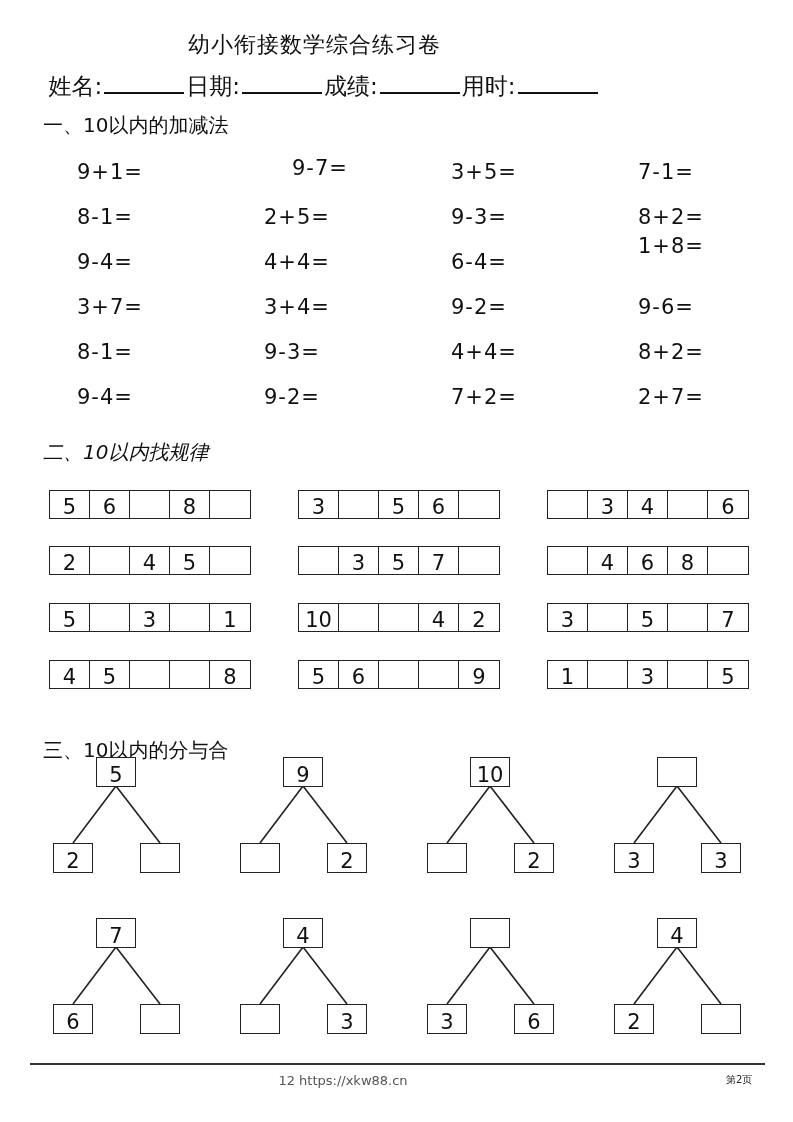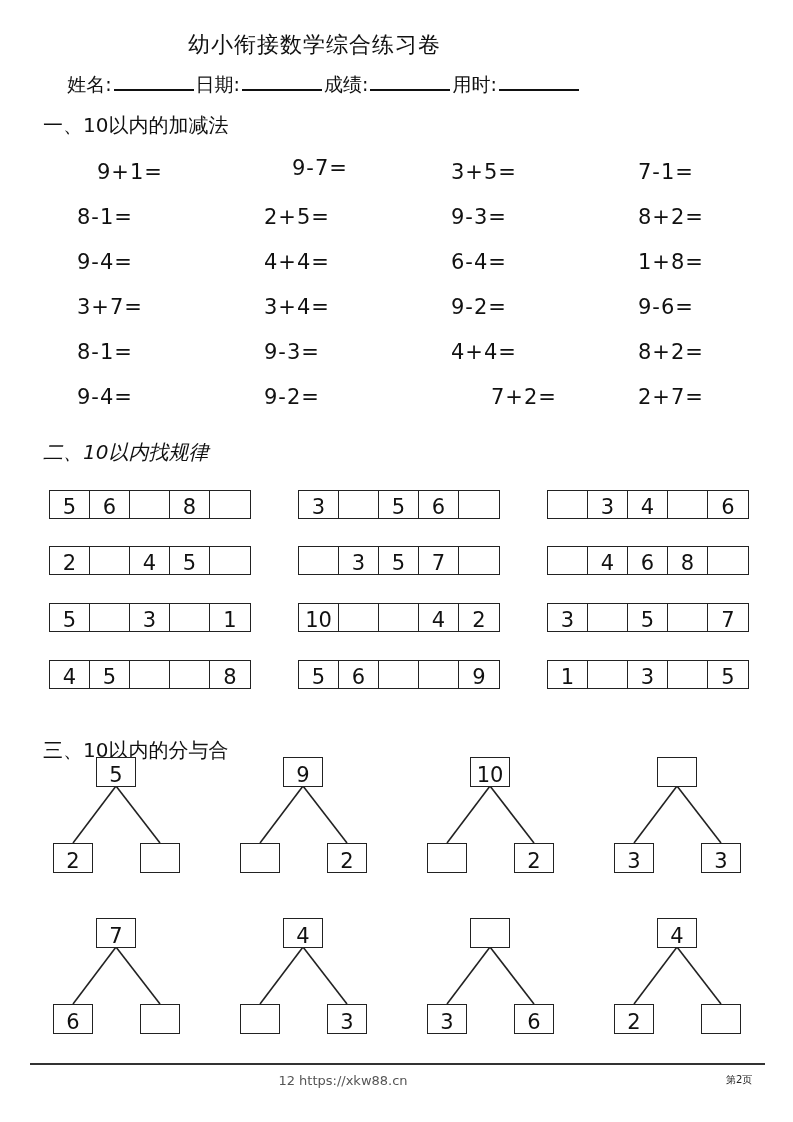--- a/index.html
+++ b/index.html
@@ -1,20 +1,20 @@
 <!DOCTYPE html>
 <html><head>
 <meta charset="utf-8">
 <style>
   html, body { margin: 0; padding: 0; background: #ffffff; }
   body { width: 793px; height: 1122px; position: relative; overflow: hidden;
          font-family: "DejaVu Sans", "Liberation Sans", sans-serif; color: #111; }
   .abs { position: absolute; }
   .title { top: 30px; left: 0; width: 629px; text-align: center; font-size: 22px; letter-spacing: 1px; }
-  .info { top: 71px; left: 0; width: 648px; text-align: center; font-size: 19px; }
+  .info { top: 71px; left: 0; width: 648px; text-align: center; font-size: 23px; }
   .info .blank { display: inline-block; width: 80px; border-bottom: 2px solid #111; height: 18px; vertical-align: baseline; margin: 0 2px; }
   .section-title { left: 43px; font-size: 20px; }
   .eq { font-size: 21px; letter-spacing: 1px; }
   .grid { display: flex; border: 1.5px solid #222; height: 29px; box-sizing: border-box; }
   .cell { width: 40px; height: 100%; border-right: 1.5px solid #222; box-sizing: border-box;
           font-size: 21px; display: flex; align-items: flex-end; justify-content: center; line-height: 1; padding-bottom: 0px; }
   .cell:last-child { border-right: none; }
   .tree { width: 130px; height: 120px; }
   .tree svg { position: absolute; left: 0; top: 0; }
   .tbox { position: absolute; width: 40px; height: 30px; border: 1.5px solid #222; box-sizing: border-box; background: #fff;
@@ -27,43 +27,43 @@
 <body>
 
 <div class="abs title">幼小衔接数学综合练习卷</div>
 
 <div class="abs info">
   <span>姓名:</span><span class="blank"></span><span>日期:</span><span class="blank"></span><span>成绩:</span><span class="blank"></span><span>用时:</span><span class="blank"></span>
 </div>
 
 <div class="abs section-title" style="top:112px;">一、10以内的加减法</div>
 <div id="s1">
-    <div class="abs eq" style="left: 77px; top: 160px; margin-left: 20px;">9+1=</div>
+    <div class="abs eq" style="left: 77px; top: 160px;">9+1=</div>
     <div class="abs eq" style="left: 264px; top: 156px; margin-left: 28px;">9-7=</div>
     <div class="abs eq" style="left: 451px; top: 160px;">3+5=</div>
     <div class="abs eq" style="left: 638px; top: 160px;">7-1=</div>
     <div class="abs eq" style="left: 77px; top: 205px;">8-1=</div>
     <div class="abs eq" style="left: 264px; top: 205px;">2+5=</div>
     <div class="abs eq" style="left: 451px; top: 205px;">9-3=</div>
     <div class="abs eq" style="left: 638px; top: 205px;">8+2=</div>
     <div class="abs eq" style="left: 77px; top: 250px;">9-4=</div>
     <div class="abs eq" style="left: 264px; top: 250px;">4+4=</div>
     <div class="abs eq" style="left: 451px; top: 250px;">6-4=</div>
-    <div class="abs eq" style="left: 638px; top: 250px;">1+8=</div>
+    <div class="abs eq" style="left: 638px; top: 234px;">1+8=</div>
     <div class="abs eq" style="left: 77px; top: 295px;">3+7=</div>
     <div class="abs eq" style="left: 264px; top: 295px;">3+4=</div>
     <div class="abs eq" style="left: 451px; top: 295px;">9-2=</div>
     <div class="abs eq" style="left: 638px; top: 295px;">9-6=</div>
     <div class="abs eq" style="left: 77px; top: 340px;">8-1=</div>
     <div class="abs eq" style="left: 264px; top: 340px;">9-3=</div>
     <div class="abs eq" style="left: 451px; top: 340px;">4+4=</div>
     <div class="abs eq" style="left: 638px; top: 340px;">8+2=</div>
     <div class="abs eq" style="left: 77px; top: 385px;">9-4=</div>
     <div class="abs eq" style="left: 264px; top: 385px;">9-2=</div>
-    <div class="abs eq" style="left: 451px; top: 385px; margin-left: 40px;">7+2=</div>
+    <div class="abs eq" style="left: 451px; top: 385px;">7+2=</div>
     <div class="abs eq" style="left: 638px; top: 385px;">2+7=</div>
   </div>
 
 <div class="abs section-title" style="top:439px;font-style:italic;">二、10以内找规律</div>
 <div id="s2">
     <div class="abs grid" style="left: 49px; top: 490px;">
       <div class="cell">5</div>
       <div class="cell">6</div>
       <div class="cell"></div>
       <div class="cell">8</div>

